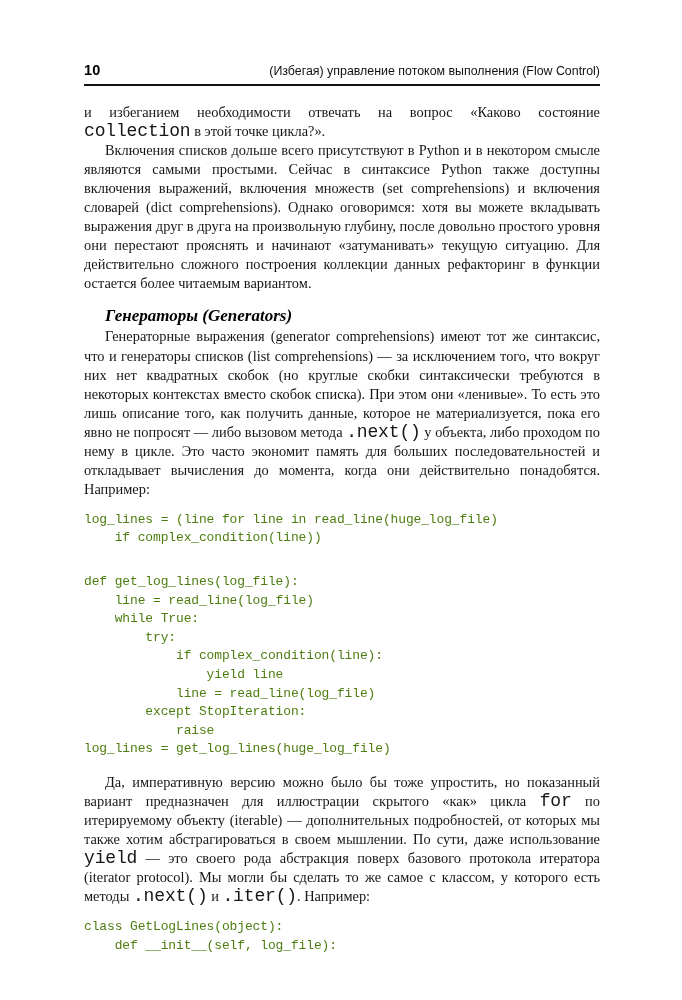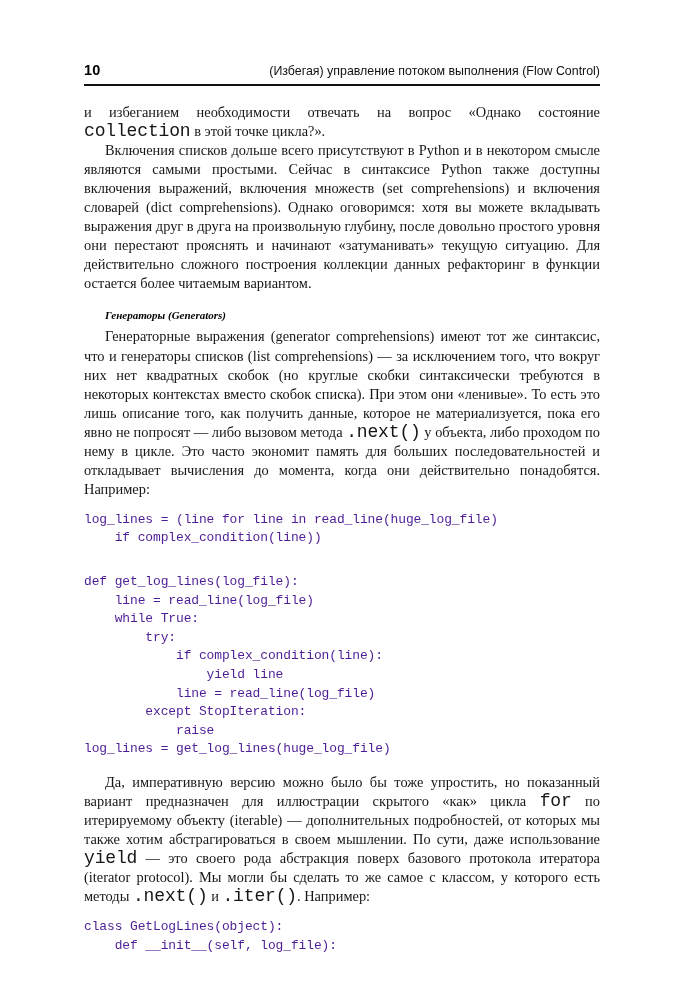--- a/index.html
+++ b/index.html
@@ -77,57 +77,57 @@
 
   code, .mono {
     font-family: "Liberation Mono", "DejaVu Sans Mono", monospace;
     font-size: 18px;
     letter-spacing: -0.15px;
   }
 
   
   h2.subhead {
     margin: 0;
-    font-size: 11px;
+    font-size: 17px;
     font-weight: bold;
     font-style: italic;
     line-height: 19px;
     text-indent: 21px;
     color: #000;
   }
   .space-before-head { height: 13px; }
   .space-after-head  { height: 2px; }
 
   
   pre.code {
     margin: 0;
     font-family: "Liberation Mono", "DejaVu Sans Mono", monospace;
     font-size: 12.95px;
     line-height: 18.6px;
-    color: #4c1d95;
+    color: #4d7c0f;
     white-space: pre;
     letter-spacing: -0.1px;
   }
   .gap-12 { height: 12px; }
   .gap-13 { height: 13px; }
   .gap-14 { height: 14px; }
 </style>
 </head>
 <body>
 
 <div class="page">
   <div class="content">
 
     <div class="running-head">
       <span class="folio">10</span>
       <span class="head-title">(Избегая) управление потоком выполнения (Flow Control)</span>
     </div>
     <div class="head-rule"></div>
 
-    <p class="body noindent"><span>и избеганием необходимости отвечать на вопрос «Однако состояние </span><code>collection</code><span> в этой точке цикла?».</span></p>
+    <p class="body noindent"><span>и избеганием необходимости отвечать на вопрос «Каково состояние </span><code>collection</code><span> в этой точке цикла?».</span></p>
 
     <p class="body indent">Включения списков дольше всего присутствуют в Python и в некотором смысле являются самыми простыми. Сейчас в синтаксисе Python также доступны включения выражений, включения множеств (set comprehensions) и включения словарей (dict comprehensions). Однако оговоримся: хотя вы можете вкладывать выражения друг в друга на произвольную глубину, после довольно простого уровня они перестают прояснять и начинают «затуманивать» текущую ситуацию. Для действительно сложного построения коллекции данных рефакторинг в функции остается более читаемым вариантом.</p>
 
     <div class="space-before-head"></div>
     <h2 class="subhead">Генераторы (Generators)</h2>
     <div class="space-after-head"></div>
 
     <p class="body indent"><span>Генераторные выражения (generator comprehensions) имеют тот же синтаксис, что и генераторы списков (list comprehensions) — за исключением того, что вокруг них нет квадратных скобок (но круглые скобки синтаксически требуются в некоторых контекстах вместо скобок списка). При этом они «ленивые». То есть это лишь описание того, как получить данные, которое не материализуется, пока его явно не попросят — либо вызовом метода </span><code>.next()</code><span> у объекта, либо проходом по нему в цикле. Это часто экономит память для больших последовательностей и откладывает вычисления до момента, когда они действительно понадобятся. Например:</span></p>
 
     <div class="gap-12"></div>

